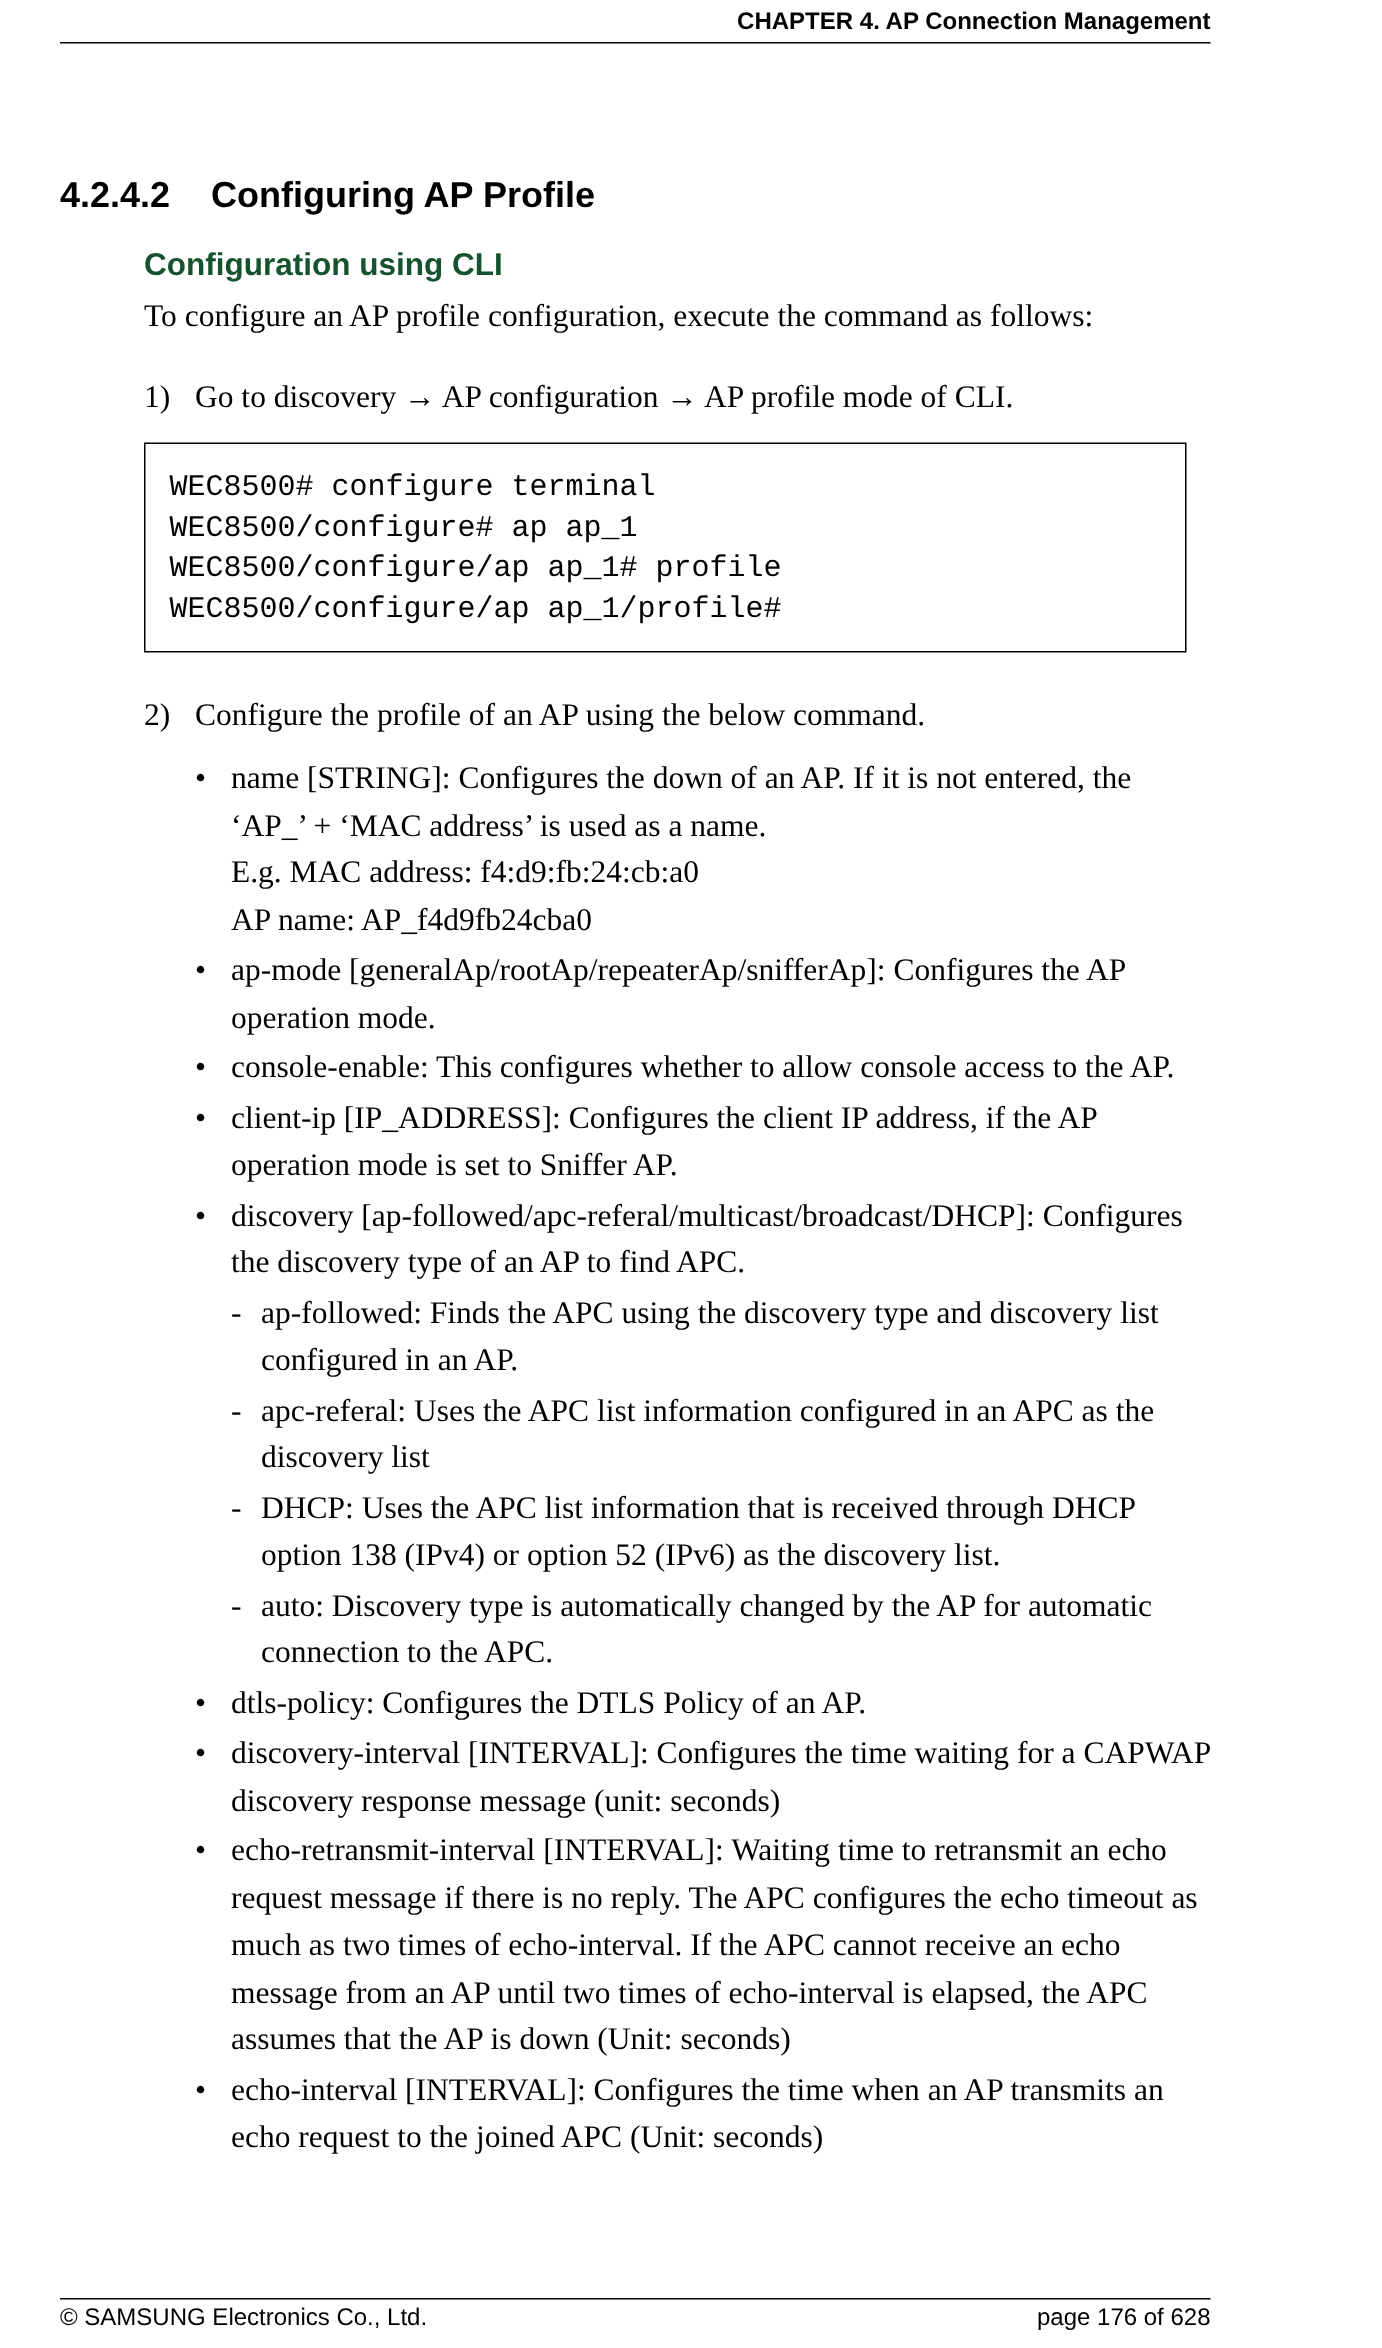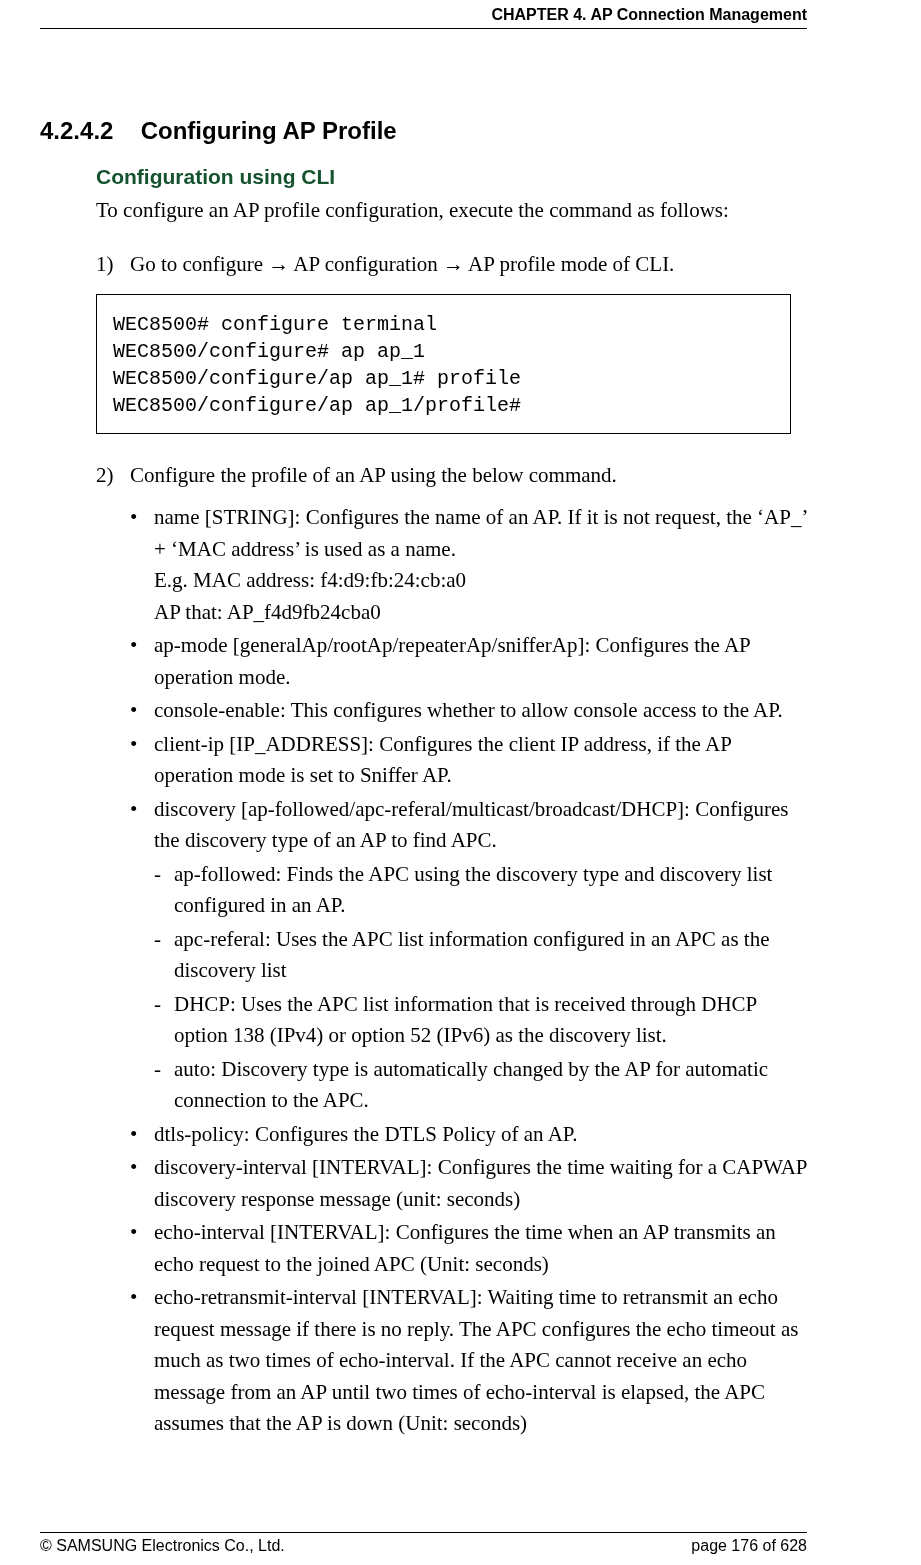--- a/index.html
+++ b/index.html
@@ -151,54 +151,54 @@
     <div>
       <span class="section-number">4.2.4.2</span>
       <span class="section-title">Configuring AP Profile</span>
     </div>
 
     <div class="body-indent">
       <div class="sub-heading">Configuration using CLI</div>
       <div class="para">To configure an AP profile configuration, execute the command as follows:</div>
 
       <div class="num-item">
-        <span class="num">1)</span><span>Go to configure </span><span class="arrow">→</span><span> AP configuration </span><span class="arrow">→</span><span> AP profile mode of CLI.</span>
+        <span class="num">1)</span><span>Go to discovery </span><span class="arrow">→</span><span> AP configuration </span><span class="arrow">→</span><span> AP profile mode of CLI.</span>
       </div>
 
       <div class="code-box">WEC8500# configure terminal
 WEC8500/configure# ap ap_1
 WEC8500/configure/ap ap_1# profile
 WEC8500/configure/ap ap_1/profile#</div>
 
       <div class="num-item">
         <span class="num">2)</span><span>Configure the profile of an AP using the below command.</span>
       </div>
 
       <ul class="bullets">
         <li>
-          <span>name [STRING]: Configures the name of an AP. If it is not request, the ‘AP_’ + ‘MAC address’ is used as a name.</span>
+          <span>name [STRING]: Configures the down of an AP. If it is not entered, the ‘AP_’ + ‘MAC address’ is used as a name.</span>
           <div class="sub-indent">E.g. MAC address: f4:d9:fb:24:cb:a0</div>
-          <div class="sub-indent">AP that: AP_f4d9fb24cba0</div>
+          <div class="sub-indent">AP name: AP_f4d9fb24cba0</div>
         </li>
         <li><span>ap-mode [generalAp/rootAp/repeaterAp/snifferAp]: Configures the AP operation mode.</span></li>
         <li><span>console-enable: This configures whether to allow console access to the AP.</span></li>
         <li><span>client-ip [IP_ADDRESS]: Configures the client IP address, if the AP operation mode is set to Sniffer AP.</span></li>
         <li>
           <span>discovery [ap-followed/apc-referal/multicast/broadcast/DHCP]: Configures the discovery type of an AP to find APC.</span>
           <ul class="dashes">
             <li><span>ap-followed: Finds the APC using the discovery type and discovery list configured in an AP.</span></li>
             <li><span>apc-referal: Uses the APC list information configured in an APC as the discovery list</span></li>
             <li><span>DHCP: Uses the APC list information that is received through DHCP option 138 (IPv4) or option 52 (IPv6) as the discovery list.</span></li>
             <li><span>auto: Discovery type is automatically changed by the AP for automatic connection to the APC.</span></li>
           </ul>
         </li>
         <li><span>dtls-policy: Configures the DTLS Policy of an AP.</span></li>
         <li><span>discovery-interval [INTERVAL]: Configures the time waiting for a CAPWAP discovery response message (unit: seconds)</span></li>
+        <li><span>echo-retransmit-interval [INTERVAL]: Waiting time to retransmit an echo request message if there is no reply. The APC configures the echo timeout as much as two times of echo-interval. If the APC cannot receive an echo message from an AP until two times of echo-interval is elapsed, the APC assumes that the AP is down (Unit: seconds)</span></li>
         <li><span>echo-interval [INTERVAL]: Configures the time when an AP transmits an echo request to the joined APC (Unit: seconds)</span></li>
-        <li><span>echo-retransmit-interval [INTERVAL]: Waiting time to retransmit an echo request message if there is no reply. The APC configures the echo timeout as much as two times of echo-interval. If the APC cannot receive an echo message from an AP until two times of echo-interval is elapsed, the APC assumes that the AP is down (Unit: seconds)</span></li>
       </ul>
     </div>
   </div>
 
   <div class="footer">
     <hr class="hr-bottom">
     <div class="footer-row">
       <span>© SAMSUNG Electronics Co., Ltd.</span>
       <span>page 176 of 628</span>
     </div>

